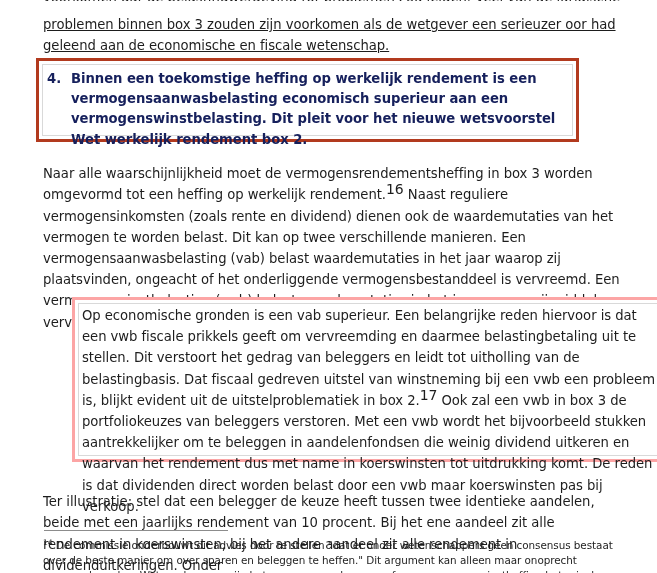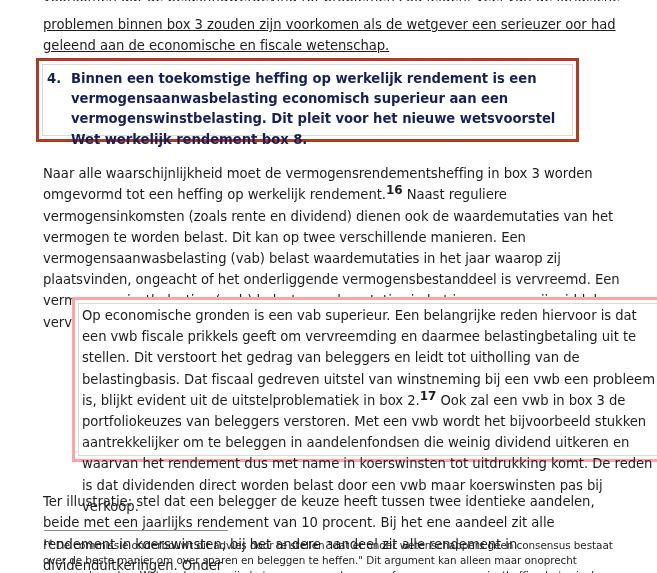--- a/index.html
+++ b/index.html
@@ -128,41 +128,40 @@
     line-height: 15.2px;
     color: #1d1d1d;
     letter-spacing: -0.05px;
   }
   .footnote sup {
     font-size: 7.6px;
     vertical-align: super;
     line-height: 0;
   }
   .para sup, .callout-content sup {
-    font-size: 12px;
+    font-size: 14px;
     vertical-align: super;
     line-height: 0;
-    font-weight: bold;
   }
 </style>
 </head>
 <body>
 
 <div class="page">
 
   <div class="clipped-top">voorkomen dat de belastingwetgeving tot problemen zou leiden. Veel van de juridische</div>
 
   <p class="para para-intro">problemen binnen box 3 zouden zijn voorkomen als de wetgever een serieuzer oor had geleend aan de economische en fiscale wetenschap.</p>
 
   <div class="callout" id="callout-conclusion">
     <div class="callout-inner"></div>
     <div class="callout-content">
       <div class="numbered-item">
         <span class="num">4.</span>
-        <span class="txt">Binnen een toekomstige heffing op werkelijk rendement is een vermogensaanwasbelasting economisch superieur aan een vermogenswinstbelasting. Dit pleit voor het nieuwe wetsvoorstel Wet werkelijk rendement box 8.</span>
+        <span class="txt">Binnen een toekomstige heffing op werkelijk rendement is een vermogensaanwasbelasting economisch superieur aan een vermogenswinstbelasting. Dit pleit voor het nieuwe wetsvoorstel Wet werkelijk rendement box 2.</span>
       </div>
     </div>
   </div>
 
   <p class="para para-naar"><span>Naar alle waarschijnlijkheid moet de vermogensrendementsheffing in box 3 worden omgevormd tot een heffing op werkelijk rendement.</span><sup>16</sup><span> Naast reguliere vermogensinkomsten (zoals rente en dividend) dienen ook de waardemutaties van het vermogen te worden belast. Dit kan op twee verschillende manieren. Een vermogensaanwasbelasting (vab) belast waardemutaties in het jaar waarop zij plaatsvinden, ongeacht of het onderliggende vermogensbestanddeel is vervreemd. Een vermogenswinstbelasting (vwb) belast waardemutaties in het jaar waarop zij middels vervreemding worden gerealiseerd.</span></p>
 
   <div class="callout" id="callout-argument">
     <div class="callout-inner"></div>
     <div class="callout-content"><span>Op economische gronden is een vab superieur. Een belangrijke reden hiervoor is dat een vwb fiscale prikkels geeft om vervreemding en daarmee belastingbetaling uit te stellen. Dit verstoort het gedrag van beleggers en leidt tot uitholling van de belastingbasis. Dat fiscaal gedreven uitstel van winstneming bij een vwb een probleem is, blijkt evident uit de uitstelproblematiek in box 2.</span><sup>17</sup><span> Ook zal een vwb in box 3 de portfoliokeuzes van beleggers verstoren. Met een vwb wordt het bijvoorbeeld stukken aantrekkelijker om te beleggen in aandelenfondsen die weinig dividend uitkeren en waarvan het rendement dus met name in koerswinsten tot uitdrukking komt. De reden is dat dividenden direct worden belast door een vwb maar koerswinsten pas bij verkoop.</span></div>
   </div>

